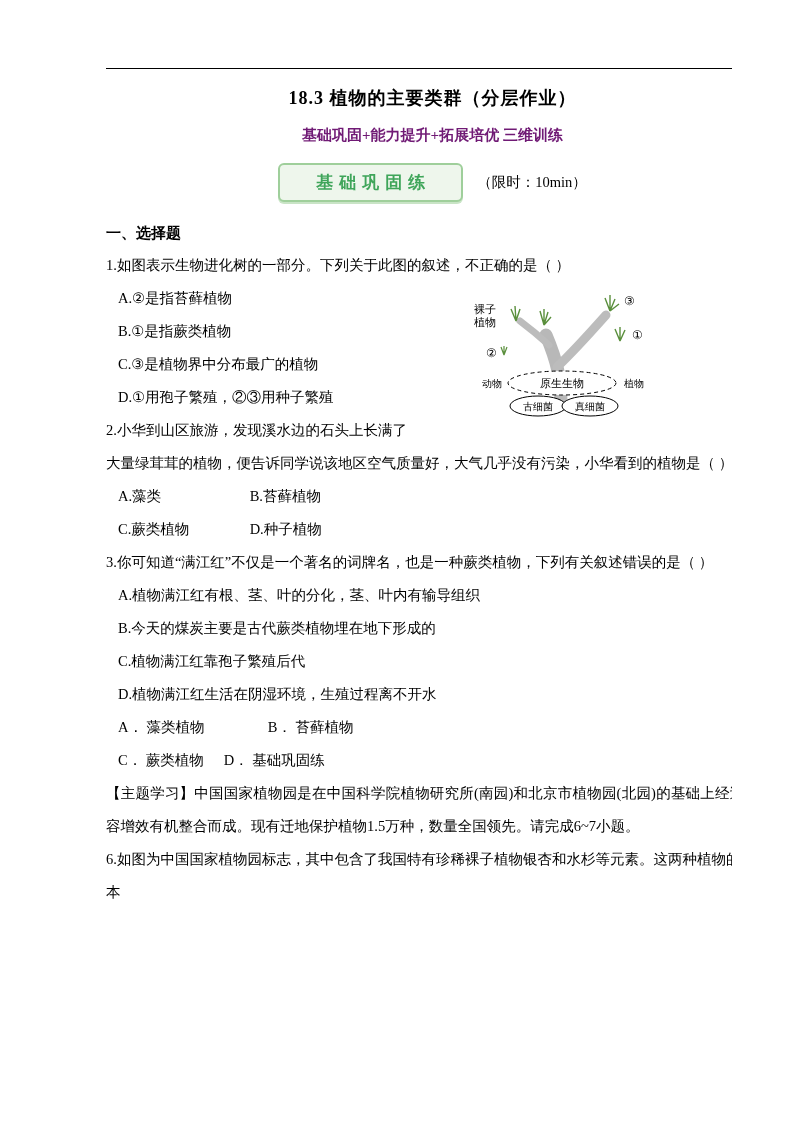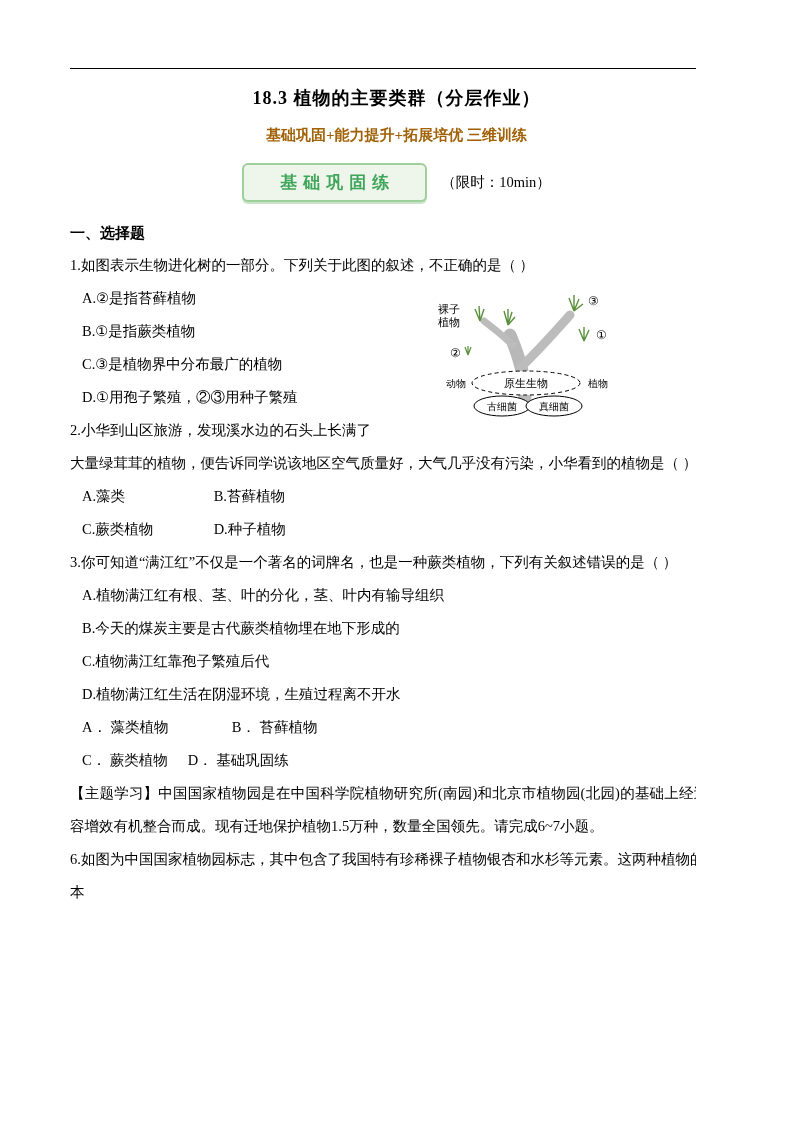--- a/index.html
+++ b/index.html
@@ -3,36 +3,37 @@
 <meta charset="utf-8">
 <style>
   html,body{margin:0;padding:0;background:#ffffff;}
   .page{
     position:relative;
     width:696px;height:1122px;
     background:#fff;
     font-family:"Liberation Serif","DejaVu Serif",serif;
     color:#000;
     overflow:hidden;
+    margin-left:36px;
   }
   .topline{
     position:absolute;left:70px;top:68px;width:651px;
     border-top:1.6px solid #000;
   }
   .content{
     position:absolute;left:70px;top:86px;width:653px;
     font-size:14.5px;
   }
   .title{
     text-align:center;font-size:18px;font-weight:bold;
     margin:0 0 16px 0;letter-spacing:1px;
   }
   .subtitle{
     text-align:center;font-size:15px;font-weight:bold;
-    color:#a16207;margin:0 0 18px 0;
+    color:#701a75;margin:0 0 18px 0;
   }
   .badge-row{
     display:flex;align-items:center;justify-content:center;
     margin:0 0 22px 0;
   }
   .badge{
     display:inline-block;
     background:#eef6ec;
     border:2px solid #9fcf9b;
     box-shadow:0 2px 0 #c9e4c6;

